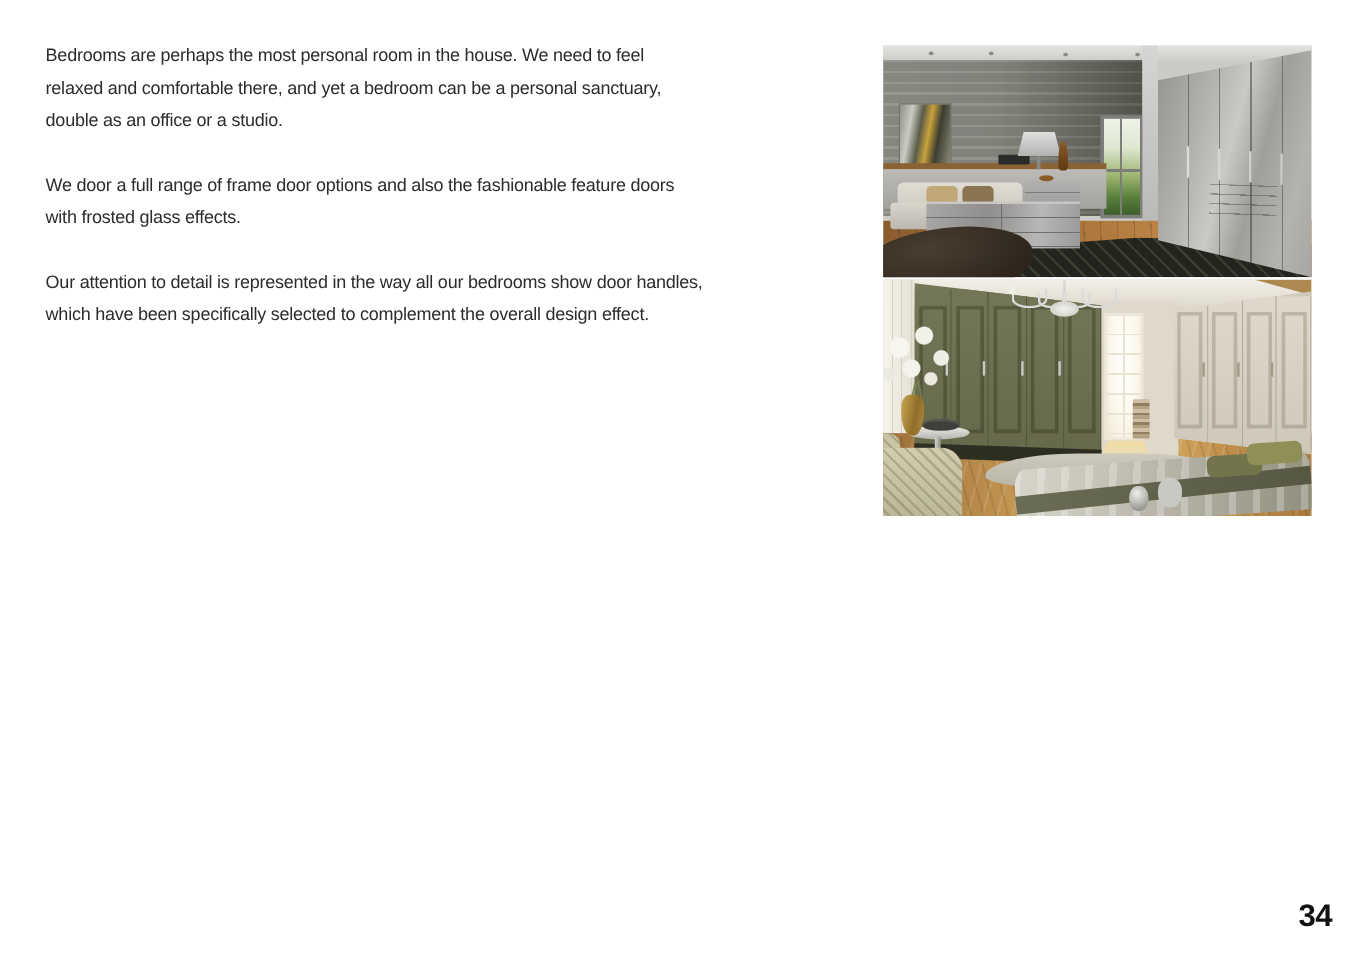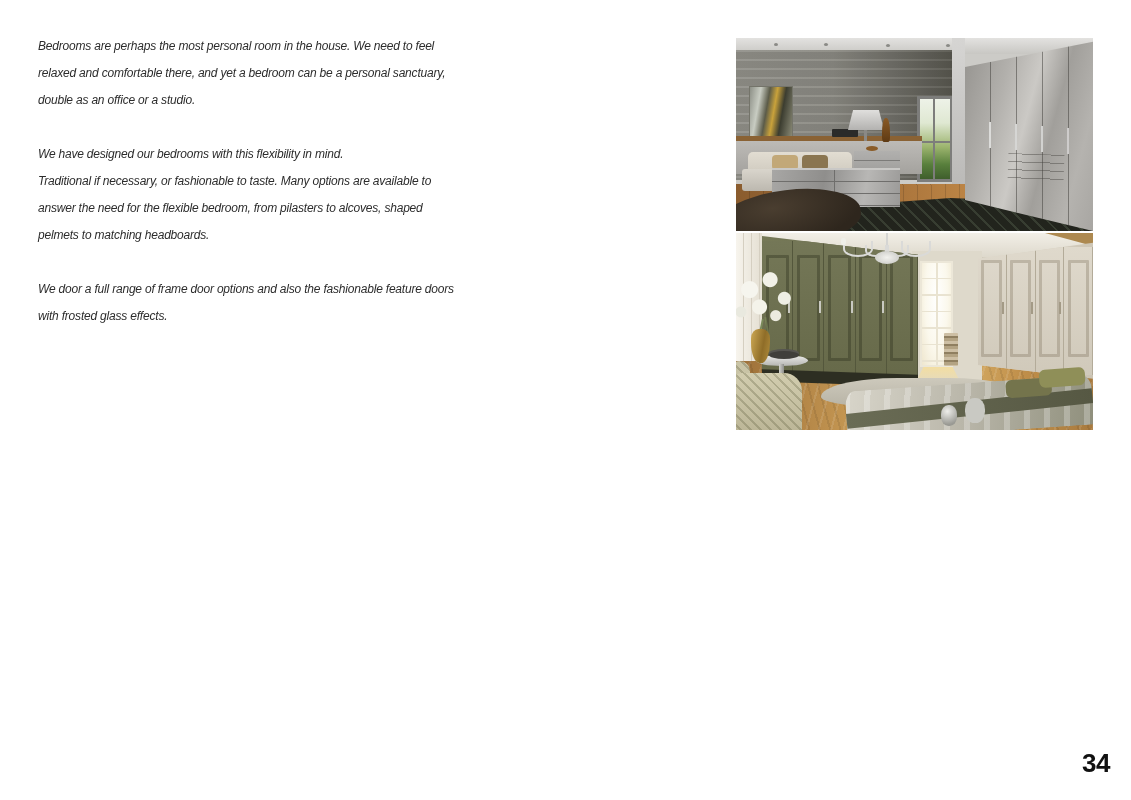--- a/index.html
+++ b/index.html
@@ -12,22 +12,21 @@
   }
   .page { position: absolute; inset: 0; background: #ffffff; }
 
   
   .text-col {
     position: absolute;
     left: 38px; top: 33px;
     width: 700px;
   }
   .text-col p {
-    font-style: italic;
-    font-size: 12px;
+    font-size: 15px;
     line-height: 27px;
     letter-spacing: -0.2px;
     color: #2c2c2c;
     white-space: pre-line;
     margin: 0 0 27px 0;
   }
 
   
   .page-number {
     position: absolute;
@@ -229,26 +228,24 @@
 </style>
 </head>
 <body>
 
 <div class="page">
 
   <div class="text-col">
     <p>Bedrooms are perhaps the most personal room in the house. We need to feel
 relaxed and comfortable there, and yet a bedroom can be a personal sanctuary,
 double as an office or a studio.</p>
-    <p>We have designed our bedrooms with this flexibility in mind.
-Traditional if necessary, or fashionable to taste. Many options are available to
-answer the need for the flexible bedroom, from pilasters to alcoves, shaped
-pelmets to matching headboards.</p>
     <p>We door a full range of frame door options and also the fashionable feature doors
 with frosted glass effects.</p>
+    <p>Our attention to detail is represented in the way all our bedrooms show door handles,
+which have been specifically selected to complement the overall design effect.</p>
   </div>
 
   <figure class="photo photo-top" role="img" aria-label="Modern bedroom with grey gloss fitted wardrobes, storage bed, concrete feature wall and garden window">
     <div class="t-ceiling"></div>
     <div class="t-spots"></div>
     <div class="t-wall"></div>
     <div class="t-painting"></div>
     <div class="t-window-frame"></div>
     <div class="t-window-glass"></div>
     <div class="t-pillar"></div>

